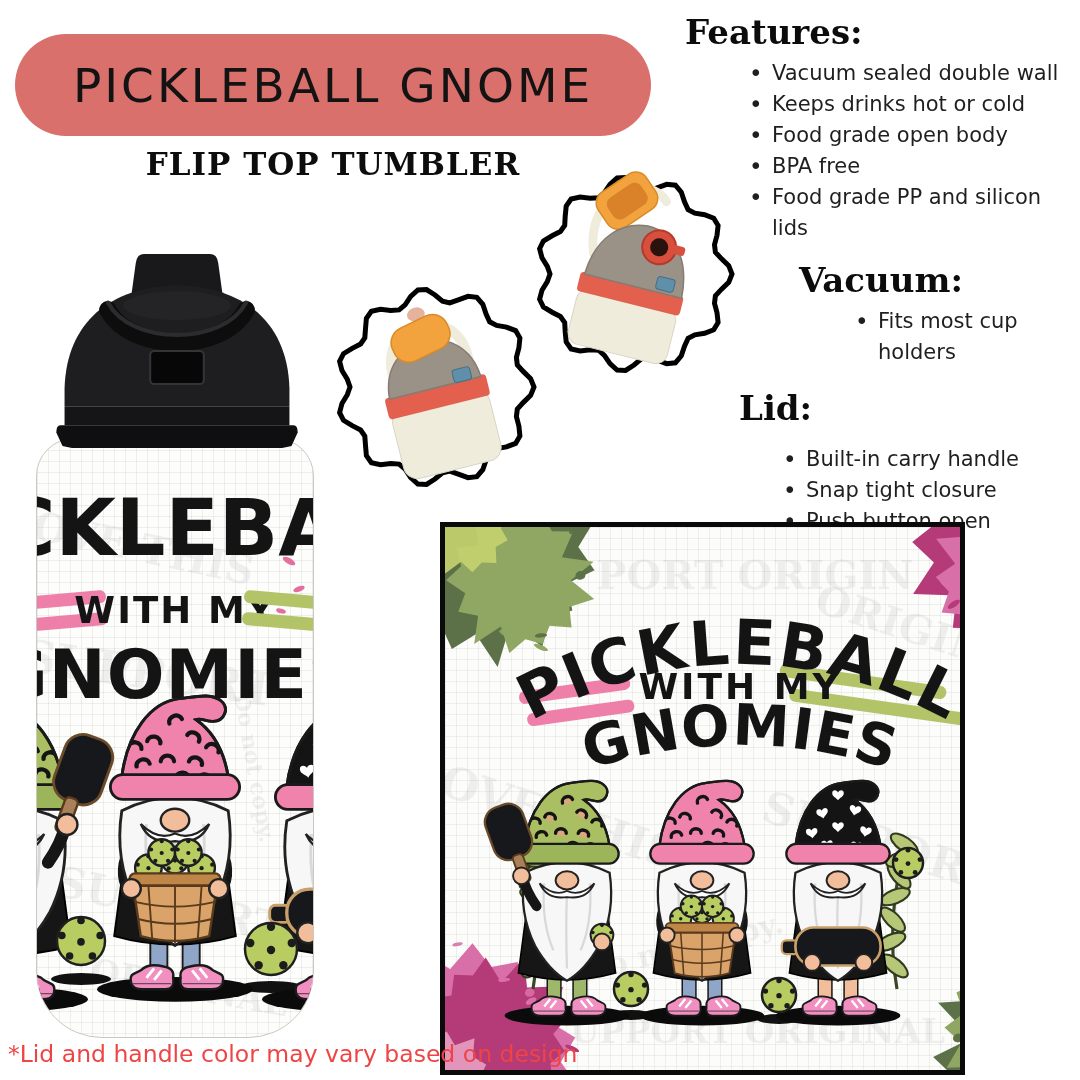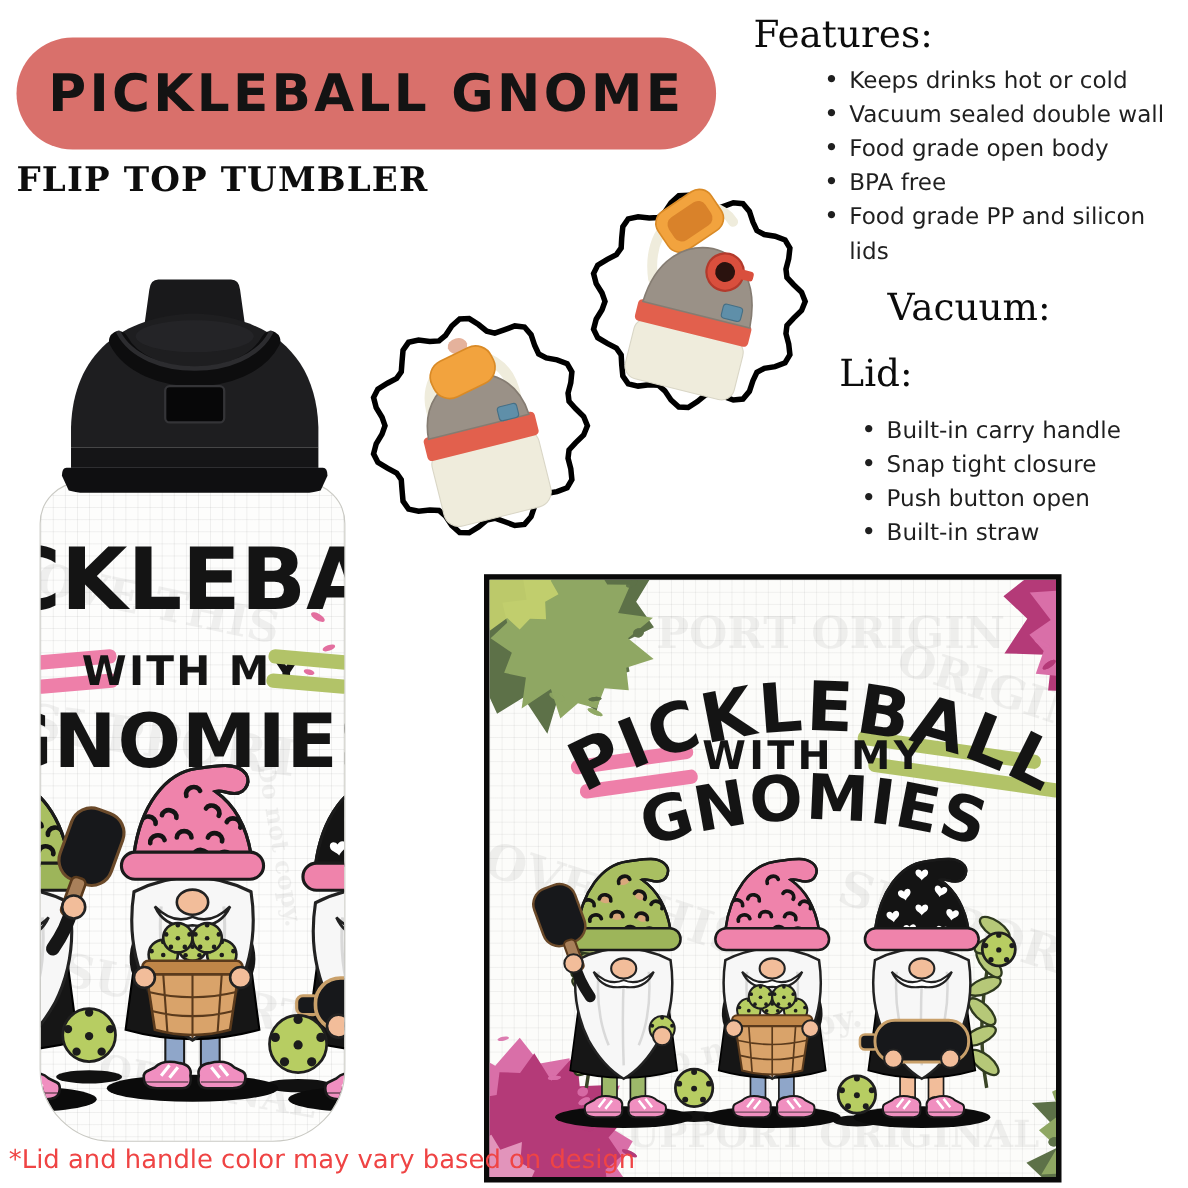--- a/index.html
+++ b/index.html
@@ -2,32 +2,32 @@
 <html><head>
 <meta charset="utf-8">
 <style>
   html,body{margin:0;padding:0;background:#ffffff;}
   .canvas{position:relative;width:1080px;height:1080px;background:#ffffff;overflow:hidden;
           font-family:"DejaVu Sans","Liberation Sans",sans-serif;color:#161616;}
 
   
   .pill{position:absolute;left:15px;top:34px;width:636px;height:102px;border-radius:51px;
         display:flex;align-items:center;justify-content:center;}
-  .pill-title{font-size:47px;font-weight:700;letter-spacing:3px;color:#131313;
+  .pill-title{font-size:47px;font-weight:400;letter-spacing:3px;color:#131313;
               font-family:"DejaVu Sans","Liberation Sans",sans-serif;}
-  .subtitle{position:absolute;left:15px;top:146px;width:636px;text-align:left;
+  .subtitle{position:absolute;left:15px;top:146px;width:636px;text-align:center;
             font-family:"DejaVu Serif","Liberation Serif",serif;font-weight:700;
             font-size:31px;letter-spacing:1px;color:#0d0d0d;}
 
   
   .spec-col{position:absolute;left:685px;top:12px;width:392px;}
-  .spec-h{font-family:"DejaVu Serif","Liberation Serif",serif;font-weight:400;
+  .spec-h{font-family:"DejaVu Serif","Liberation Serif",serif;font-weight:700;
           font-size:34px;color:#0c0c0c;margin:0;}
   .spec-h.center{text-align:center;}
-  .spec-h.indent{margin-left:78px;}
+  .spec-h.indent{margin-left:54px;}
   .spec-ul{list-style:none;margin:6px 0 10px 0;padding:0;font-size:21px;line-height:31px;color:#1f1f1f;}
   .spec-ul li{position:relative;padding-left:25px;}
   .spec-ul li::before{content:"\2022";position:absolute;left:2px;top:0;font-size:23px;}
   .ul-features{margin-left:62px;}
   .ul-tumbler{margin-left:168px;}
   .ul-lid{margin-left:96px;margin-top:16px;}
   .gap-sm{height:6px}.gap-md{height:10px}
 
   
   .bottle{position:absolute;left:36px;top:438px;width:276px;height:598px;background:#fdfdfc;
@@ -70,29 +70,30 @@
 <div class="canvas">
 
   <div class="pill" style="background: rgb(217, 112, 107);">
     <span class="pill-title">PICKLEBALL GNOME</span>
   </div>
   <div class="subtitle">FLIP TOP TUMBLER</div>
 
   <div class="spec-col">
     <h2 class="spec-h">Features:</h2>
     <ul class="spec-ul ul-features">
+      <li>Vacuum sealed double wall</li>
       <li>Keeps drinks hot or cold</li>
-      <li>Vacuum sealed double wall</li>
       <li>Food grade open body</li>
       <li>BPA free</li>
       <li>Food grade PP and silicon lids</li>
     </ul>
     <div class="gap-sm"></div>
     <h2 class="spec-h center">Vacuum:</h2>
     <ul class="spec-ul ul-tumbler">
+      <li>Fits most cup holders</li>
     </ul>
     <div class="gap-md"></div>
     <h2 class="spec-h indent">Lid:</h2>
     <ul class="spec-ul ul-lid">
       <li>Built-in carry handle</li>
       <li>Snap tight closure</li>
       <li>Push button open</li>
       <li>Built-in straw</li>
     </ul>
   </div>

